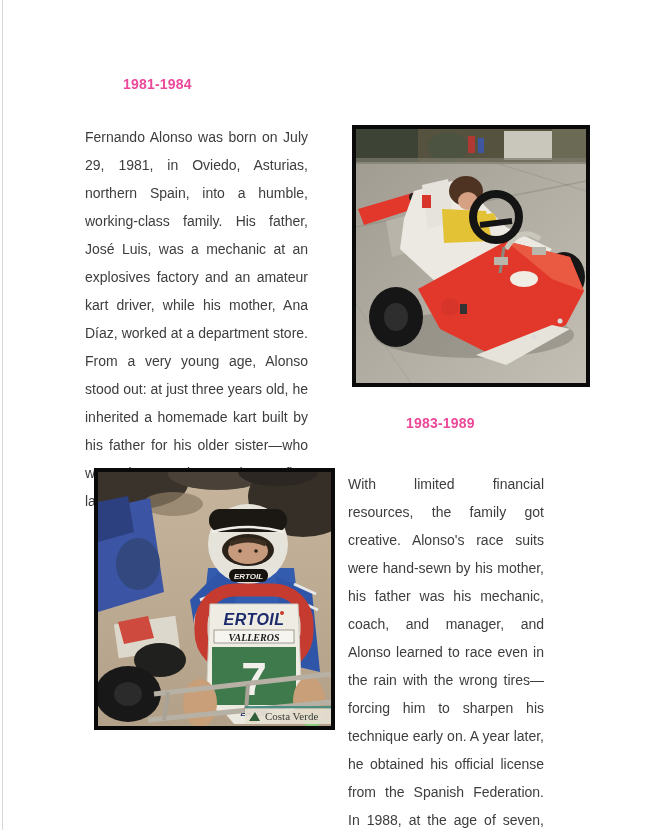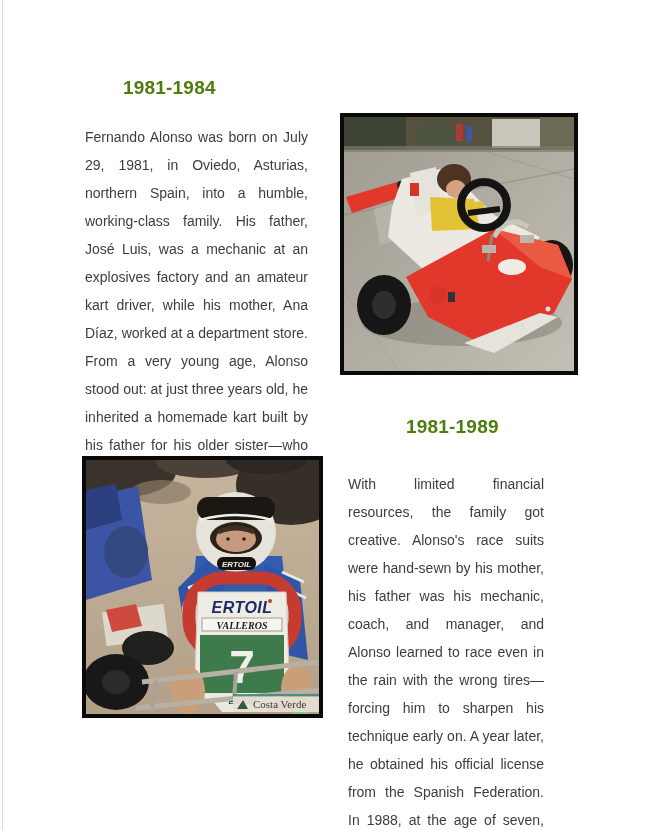--- a/index.html
+++ b/index.html
@@ -6,34 +6,34 @@
   body{
     width:661px;height:830px;position:relative;overflow:hidden;
     background:#ffffff;
     font-family:"Liberation Sans","DejaVu Sans",sans-serif;
   }
   .page-edge{
     position:absolute;left:2px;top:0;width:1px;height:830px;background:#d8d8d8;
   }
   .heading{
     position:absolute;
-    font-size:19px;font-weight:700;color:#4d7c0f;line-height:24px;
+    font-size:14px;font-weight:700;color:#ec4899;line-height:24px;
     white-space:nowrap;letter-spacing:0.2px;
   }
   .heading-1{left:123px;top:63px;}
   .heading-2{left:406px;top:402px;}
   .para{
     position:absolute;
     font-size:14px;line-height:28px;color:#3d3d3d;
     text-align:justify;
   }
   .para-1{left:85px;top:109px;width:223px;}
   .para-2{left:348px;top:456px;width:196px;}
   .photo{
-    position:absolute;margin:0;padding:0;
+    position:absolute;margin:12px;padding:0;
     border:4px solid #0a0a0a;background:#888;
   }
   .photo-1{left:340px;top:113px;width:230px;height:254px;}
   .photo-2{left:82px;top:456px;width:233px;height:254px;}
   .photo svg{display:block;width:100%;height:100%;}
 </style>
 </head>
 <body>
 
 <div class="page-edge"></div>
@@ -103,21 +103,21 @@
       <ellipse cx="110" cy="62" rx="17" ry="15" fill="#4e3322"></ellipse>
       <ellipse cx="112" cy="72" rx="10" ry="9" fill="#d6a083"></ellipse>
       <polygon points="86,80 130,82 136,112 88,114" fill="#e3c236"></polygon>
       <polygon points="112,88 138,84 142,94 116,98" fill="#e3c236"></polygon>
       <circle cx="140" cy="88" r="23" fill="none" stroke="#141414" stroke-width="8"></circle>
       <path d="M124,96 L156,92" stroke="#141414" stroke-width="6"></path>
     </g>
   </svg>
 </figure>
 
-<h1 class="heading heading-2">1981-1989</h1>
+<h1 class="heading heading-2">1983-1989</h1>
 
 <p class="para para-2">With limited financial resources, the family got creative. Alonso's race suits were hand-sewn by his mother, his father was his mechanic, coach, and manager, and Alonso learned to race even in the rain with the wrong tires—forcing him to sharpen his technique early on. A year later, he obtained his official license from the Spanish Federation. In 1988, at the age of seven, he won his first championship, winning all eight races in the series. One year later, in 1989, he became the karting champion of Asturias and Galicia.</p>
 
 <figure class="photo photo-2">
   <svg viewBox="0 0 233 254" preserveAspectRatio="none">
     <defs>
       <linearGradient id="sand" x1="0" y1="0" x2="0" y2="1">
         <stop offset="0" stop-color="#c6b49c"></stop>
         <stop offset="1" stop-color="#b2a089"></stop>
       </linearGradient>

